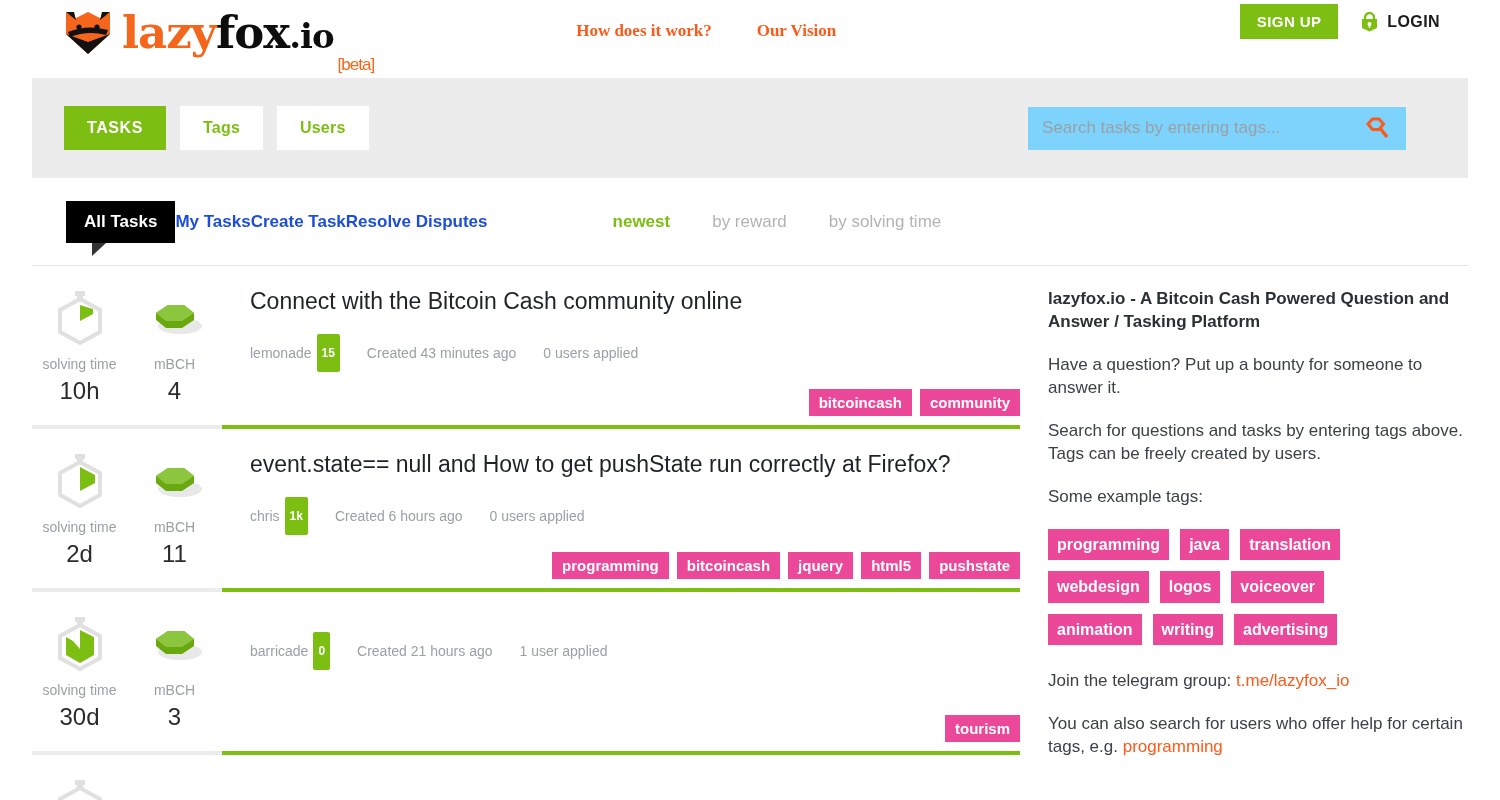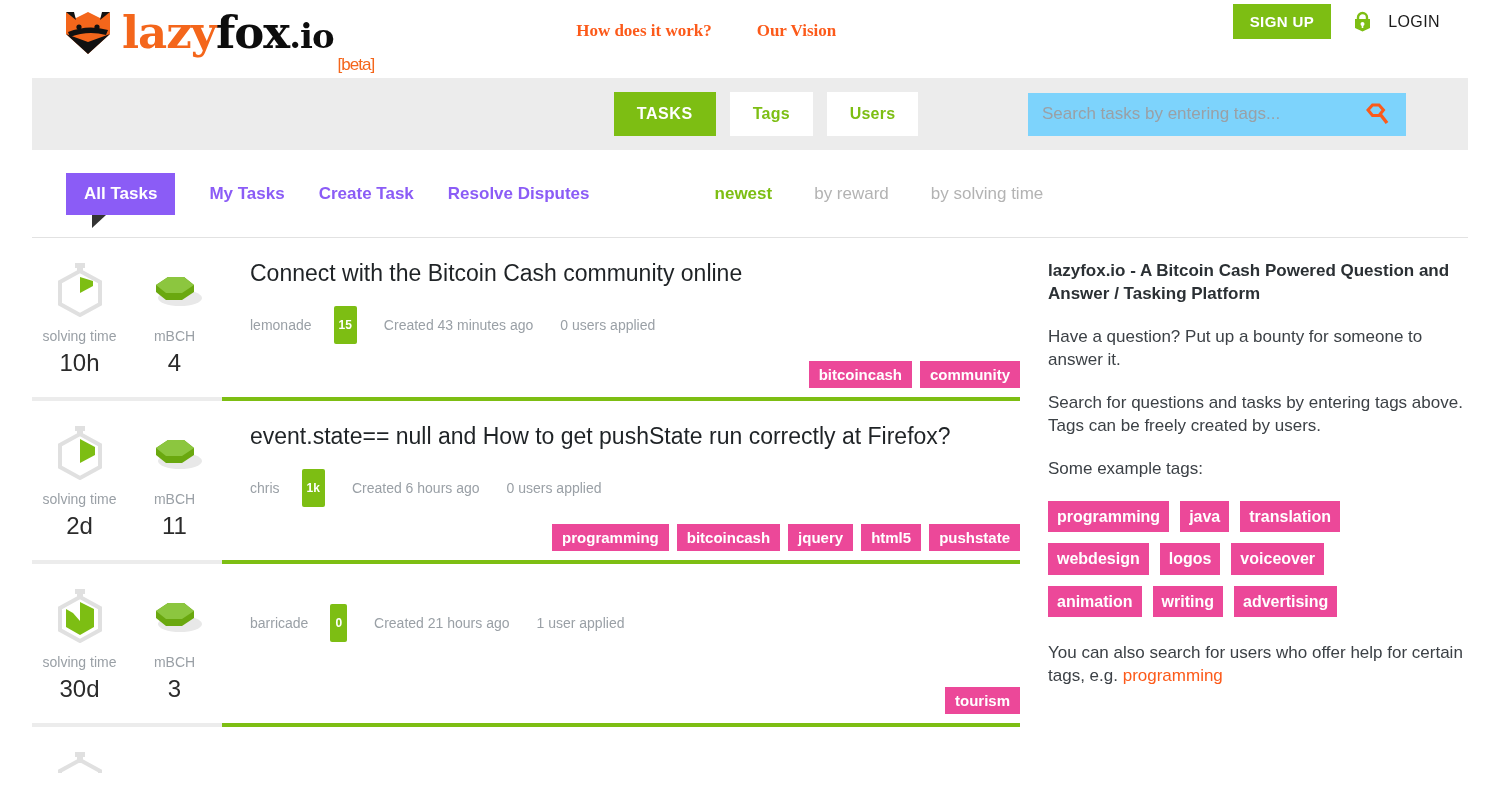--- a/index.html
+++ b/index.html
@@ -52,33 +52,32 @@
     position:absolute; right:60px; top:4px;
     display:flex; align-items:center; gap:22px;
   }
   .signup-btn {
     background:#7dbe13; color:#ffffff;
     font-size:15px; font-weight:bold; letter-spacing:.4px;
     border:none; padding:9px 17px; cursor:pointer;
     font-family:"Liberation Sans", sans-serif;
   }
   .login {
-    display:flex; align-items:center; gap:16px;
-    color:#1b1b1b; font-size:16px; font-weight:normal;
+    display:flex; align-items:center; gap:8px;
+    color:#1b1b1b; font-size:16px; font-weight:bold;
     letter-spacing:.4px; text-decoration:none;
   }
 
   
   .strip {
     background:#ececec;
-    height:72px;
+    height:100px;
     margin:0 32px;
     display:flex; align-items:center;
     position:relative;
-    justify-content:center;
   }
   .pills { display:flex; gap:14px; margin-left:32px; }
   .pill {
     background:#ffffff; color:#7dbe13;
     font-size:16px; font-weight:bold;
     padding:13px 23px; cursor:pointer;
     border:none; font-family:"Liberation Sans", sans-serif;
     letter-spacing:.2px;
   }
   .pill.active { background:#7dbe13; color:#ffffff; letter-spacing:.6px; }
@@ -101,34 +100,34 @@
   
   .subnav {
     margin:0 32px;
     height:88px;
     border-bottom:1px solid #e2e2e2;
     display:flex; align-items:center;
     position:relative;
   }
   .tabchip {
     position:relative;
-    background:#8b5cf6; color:#ffffff;
+    background:#000000; color:#ffffff;
     font-size:17px; font-weight:bold;
     padding:11px 18px; margin-left:34px;
     cursor:pointer; white-space:nowrap;
   }
   .tabchip:after {
     content:""; position:absolute;
     left:26px; bottom:-13px;
     border-left:14px solid #333333;
     border-bottom:13px solid transparent;
   }
   .subnav .plain {
-    color:#8b5cf6; font-size:17px; font-weight:bold;
-    margin-left:34px; text-decoration:none; cursor:pointer;
+    color:#1d4ed8; font-size:17px; font-weight:bold;
+    text-decoration:none; cursor:pointer;
     white-space:nowrap;
   }
   .sorts {
     display:flex; align-items:center; gap:42px;
     margin-left:125px;
   }
   .sorts a {
     font-size:17px; text-decoration:none; cursor:pointer;
     color:#b3b3b3; font-weight:normal; white-space:nowrap;
   }
@@ -162,21 +161,21 @@
   }
   .task-title {
     font-size:23px; color:#1f2326; font-weight:normal;
     margin:0; line-height:1.2; cursor:pointer;
   }
   .task-sub {
     margin-top:18px;
     display:flex; align-items:center; gap:27px;
     font-size:14px; color:#9aa0a6;
   }
-  .author { color:#9aa0a6; cursor:pointer; display:flex; align-items:center; gap:22px; }
+  .author { color:#9aa0a6; cursor:pointer; display:flex; align-items:center; gap:5px; }
   .rep {
     background:#7dbe13; color:#ffffff;
     font-size:12px; font-weight:bold;
     padding:12px 5px; border-radius:2px;
   }
   .task-tags {
     position:absolute; right:0; bottom:13px;
     display:flex; gap:8px;
   }
   .tag {
@@ -461,16 +460,17 @@
         <span class="tag">logos</span>
         <span class="tag">voiceover</span>
       </div>
       <div class="tagrow">
         <span class="tag">animation</span>
         <span class="tag">writing</span>
         <span class="tag">advertising</span>
       </div>
     </div>
 
+    <p><span>Join the telegram group: </span><a class="lnk" href="#">t.me/lazyfox_io</a></p>
     <p><span>You can also search for users who offer help for certain tags, e.g. </span><a class="lnk" href="#">programming</a></p>
   </div>
 
 </div>
 
 </body></html>

